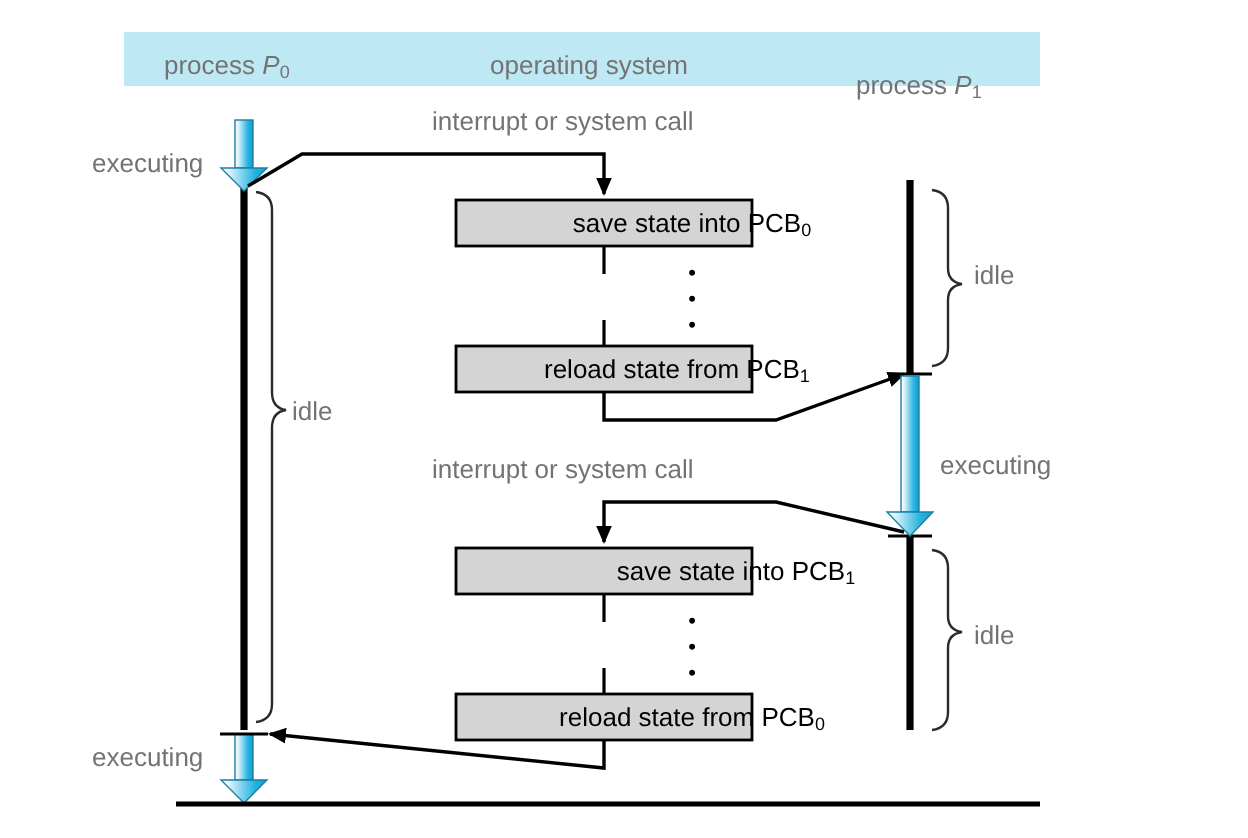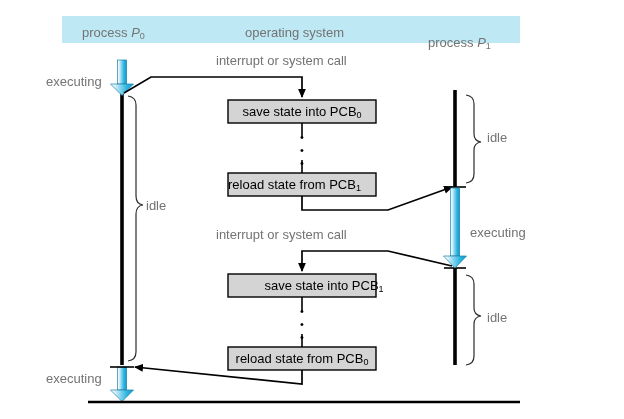--- a/index.html
+++ b/index.html
@@ -7,21 +7,21 @@
     width:624px;height:419px;
     font-family:"Liberation Sans","DejaVu Sans",sans-serif;
     color:#000;
     overflow:hidden;
   }
   #stage{position:relative;width:624px;height:419px;}
   #svg{position:absolute;left:0;top:0;width:624px;height:419px;}
   .lbl{position:absolute;font-size:13px;line-height:1;color:#737373;white-space:nowrap;}
   .lbl i{font-style:italic;}
   .sub{font-size:9px;vertical-align:-0.22em;font-style:normal;}
-  .boxlbl{position:absolute;font-size:13px;line-height:1;color:#000;white-space:nowrap;text-align:center;}
+  .boxlbl{position:absolute;font-size:13px;line-height:1;color:#000;white-space:nowrap;text-align:center;padding-left:44px;}
 </style>
 </head>
 <body>
 
 <div id="stage">
 
   <svg id="svg" viewBox="0 0 624 419">
     <defs>
       <linearGradient id="blueGrad" x1="0" y1="0" x2="1" y2="0">
         <stop offset="0%" stop-color="#ffffff"></stop>

